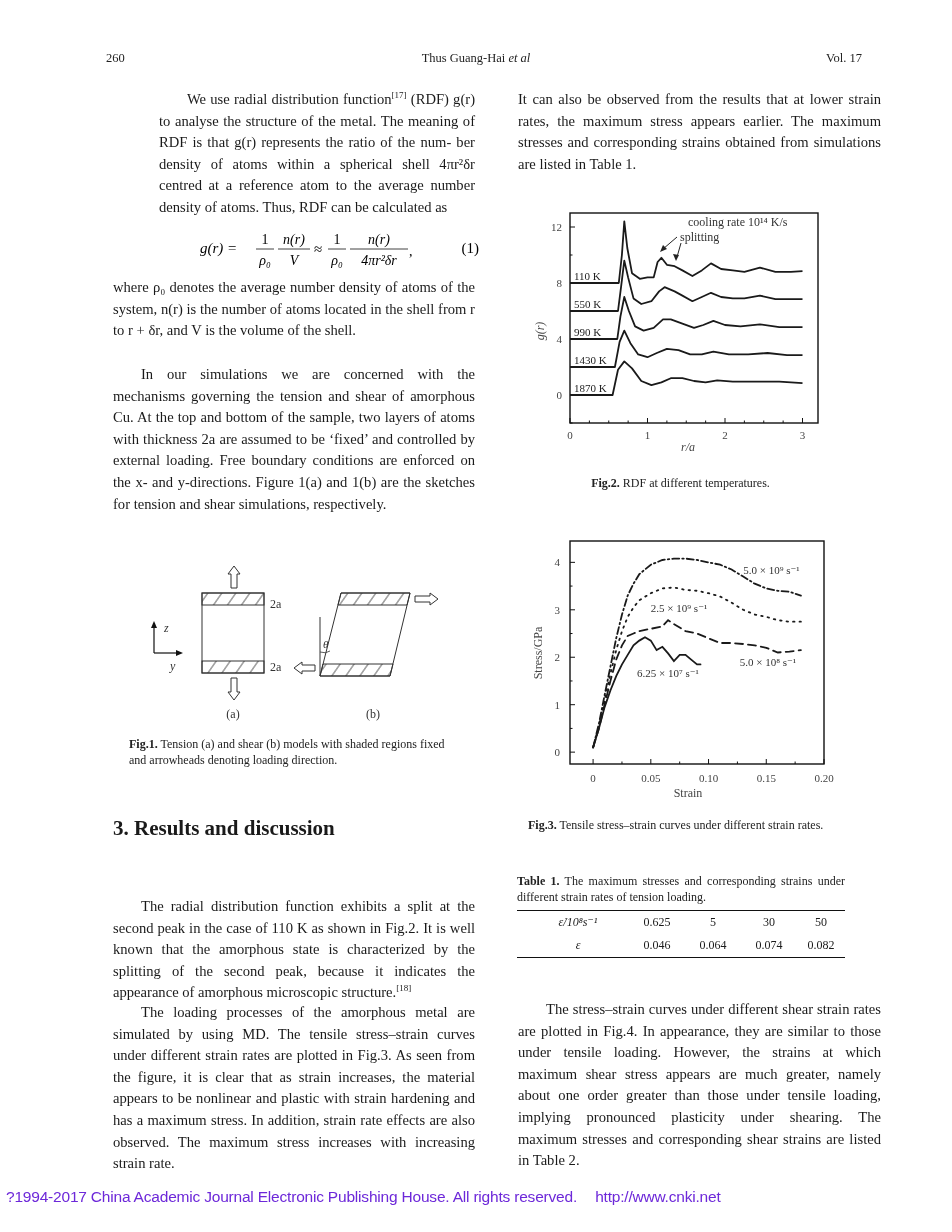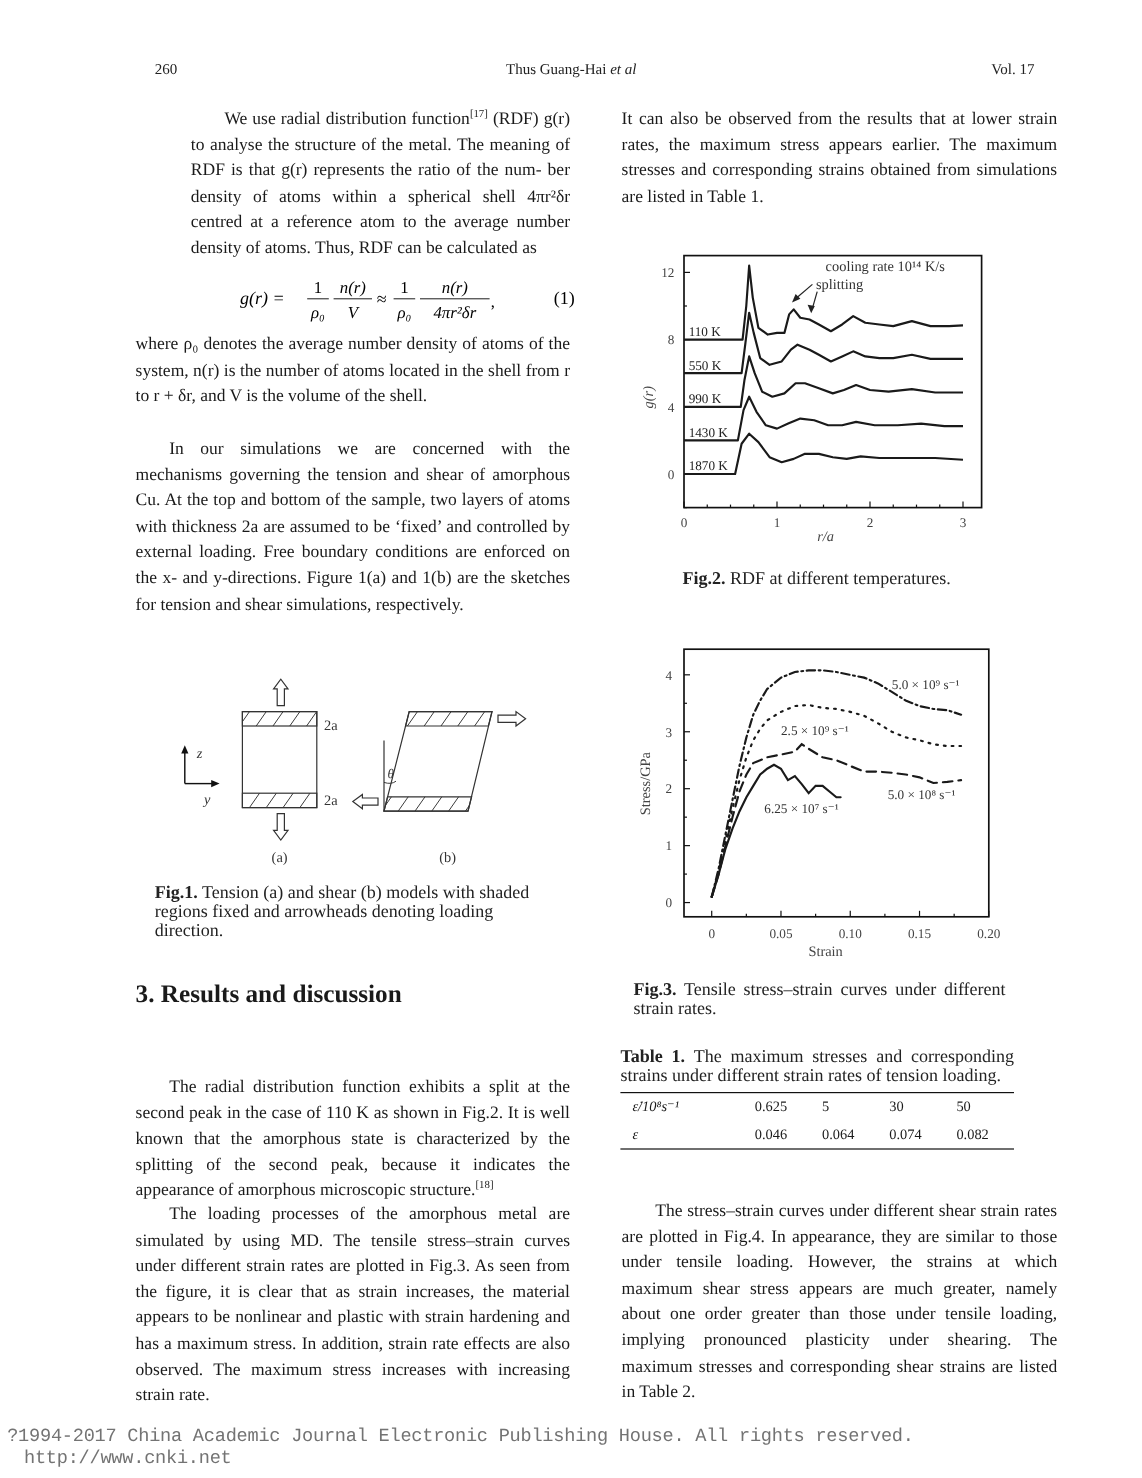--- a/index.html
+++ b/index.html
@@ -4,34 +4,34 @@
 <style>
   html, body { margin: 0; padding: 0; background: #ffffff; }
   body { width: 952px; height: 1232px; position: relative; overflow: hidden;
          font-family: "Liberation Serif", "DejaVu Serif", serif; color: #1a1a1a; }
   .abs { position: absolute; }
   .hdr { top: 51px; font-size: 12.5px; color: #222; }
   .para { font-size: 14.6px; line-height: 21.6px; text-align: justify; margin: 0; }
   .para.indent { text-indent: 28px; }
   .col-l { left: 113px; width: 362px; }
   .col-r { left: 518px; width: 363px; }
-  .caption { font-size: 15px; line-height: 16px; color: #222; }
+  .caption { font-size: 12px; line-height: 16px; color: #222; }
   .caption b { font-weight: bold; }
   .section-title { font-size: 21px; font-weight: bold; }
   sup { font-size: 9px; vertical-align: super; line-height: 0; }
   .eq { font-size: 15px; }
   table.t1 { border-collapse: collapse; font-size: 12px; }
-  table.t1 td { padding: 2px 0; height: 19px; }
-  .footer { top: 1188px; left: 6px; font-size: 15.5px; color: #737373; font-family: Liberation Mono, monospace; letter-spacing: -0.2px; }
+  table.t1 td { padding: 2px 0; height: 19px; text-align: center; }
+  .footer { top: 1188px; left: 6px; font-size: 15.5px; color: #6d28d9; font-family: Liberation Sans, sans-serif; letter-spacing: -0.2px; }
   svg text { font-family: "Liberation Serif", "DejaVu Serif", serif; }
 </style>
 </head>
 <body>
 
-<div class="abs hdr" style="left:129px;text-align:center;">260</div>
+<div class="abs hdr" style="left:106px;text-align:center;">260</div>
 <div class="abs hdr" style="left:0; width:952px; text-align:center;">
   <span>Thus Guang-Hai</span>
   <i>et al</i>
 </div>
 <div class="abs hdr" style="right:90px;">Vol. 17</div>
 
 <div class="abs col-l" style="top:89px;">
   <p class="para indent" style="text-align:justify;margin-left:46px;">
     <span>We use radial distribution function</span><sup>[17]</sup>
     <span>(RDF) g(r)</span>

